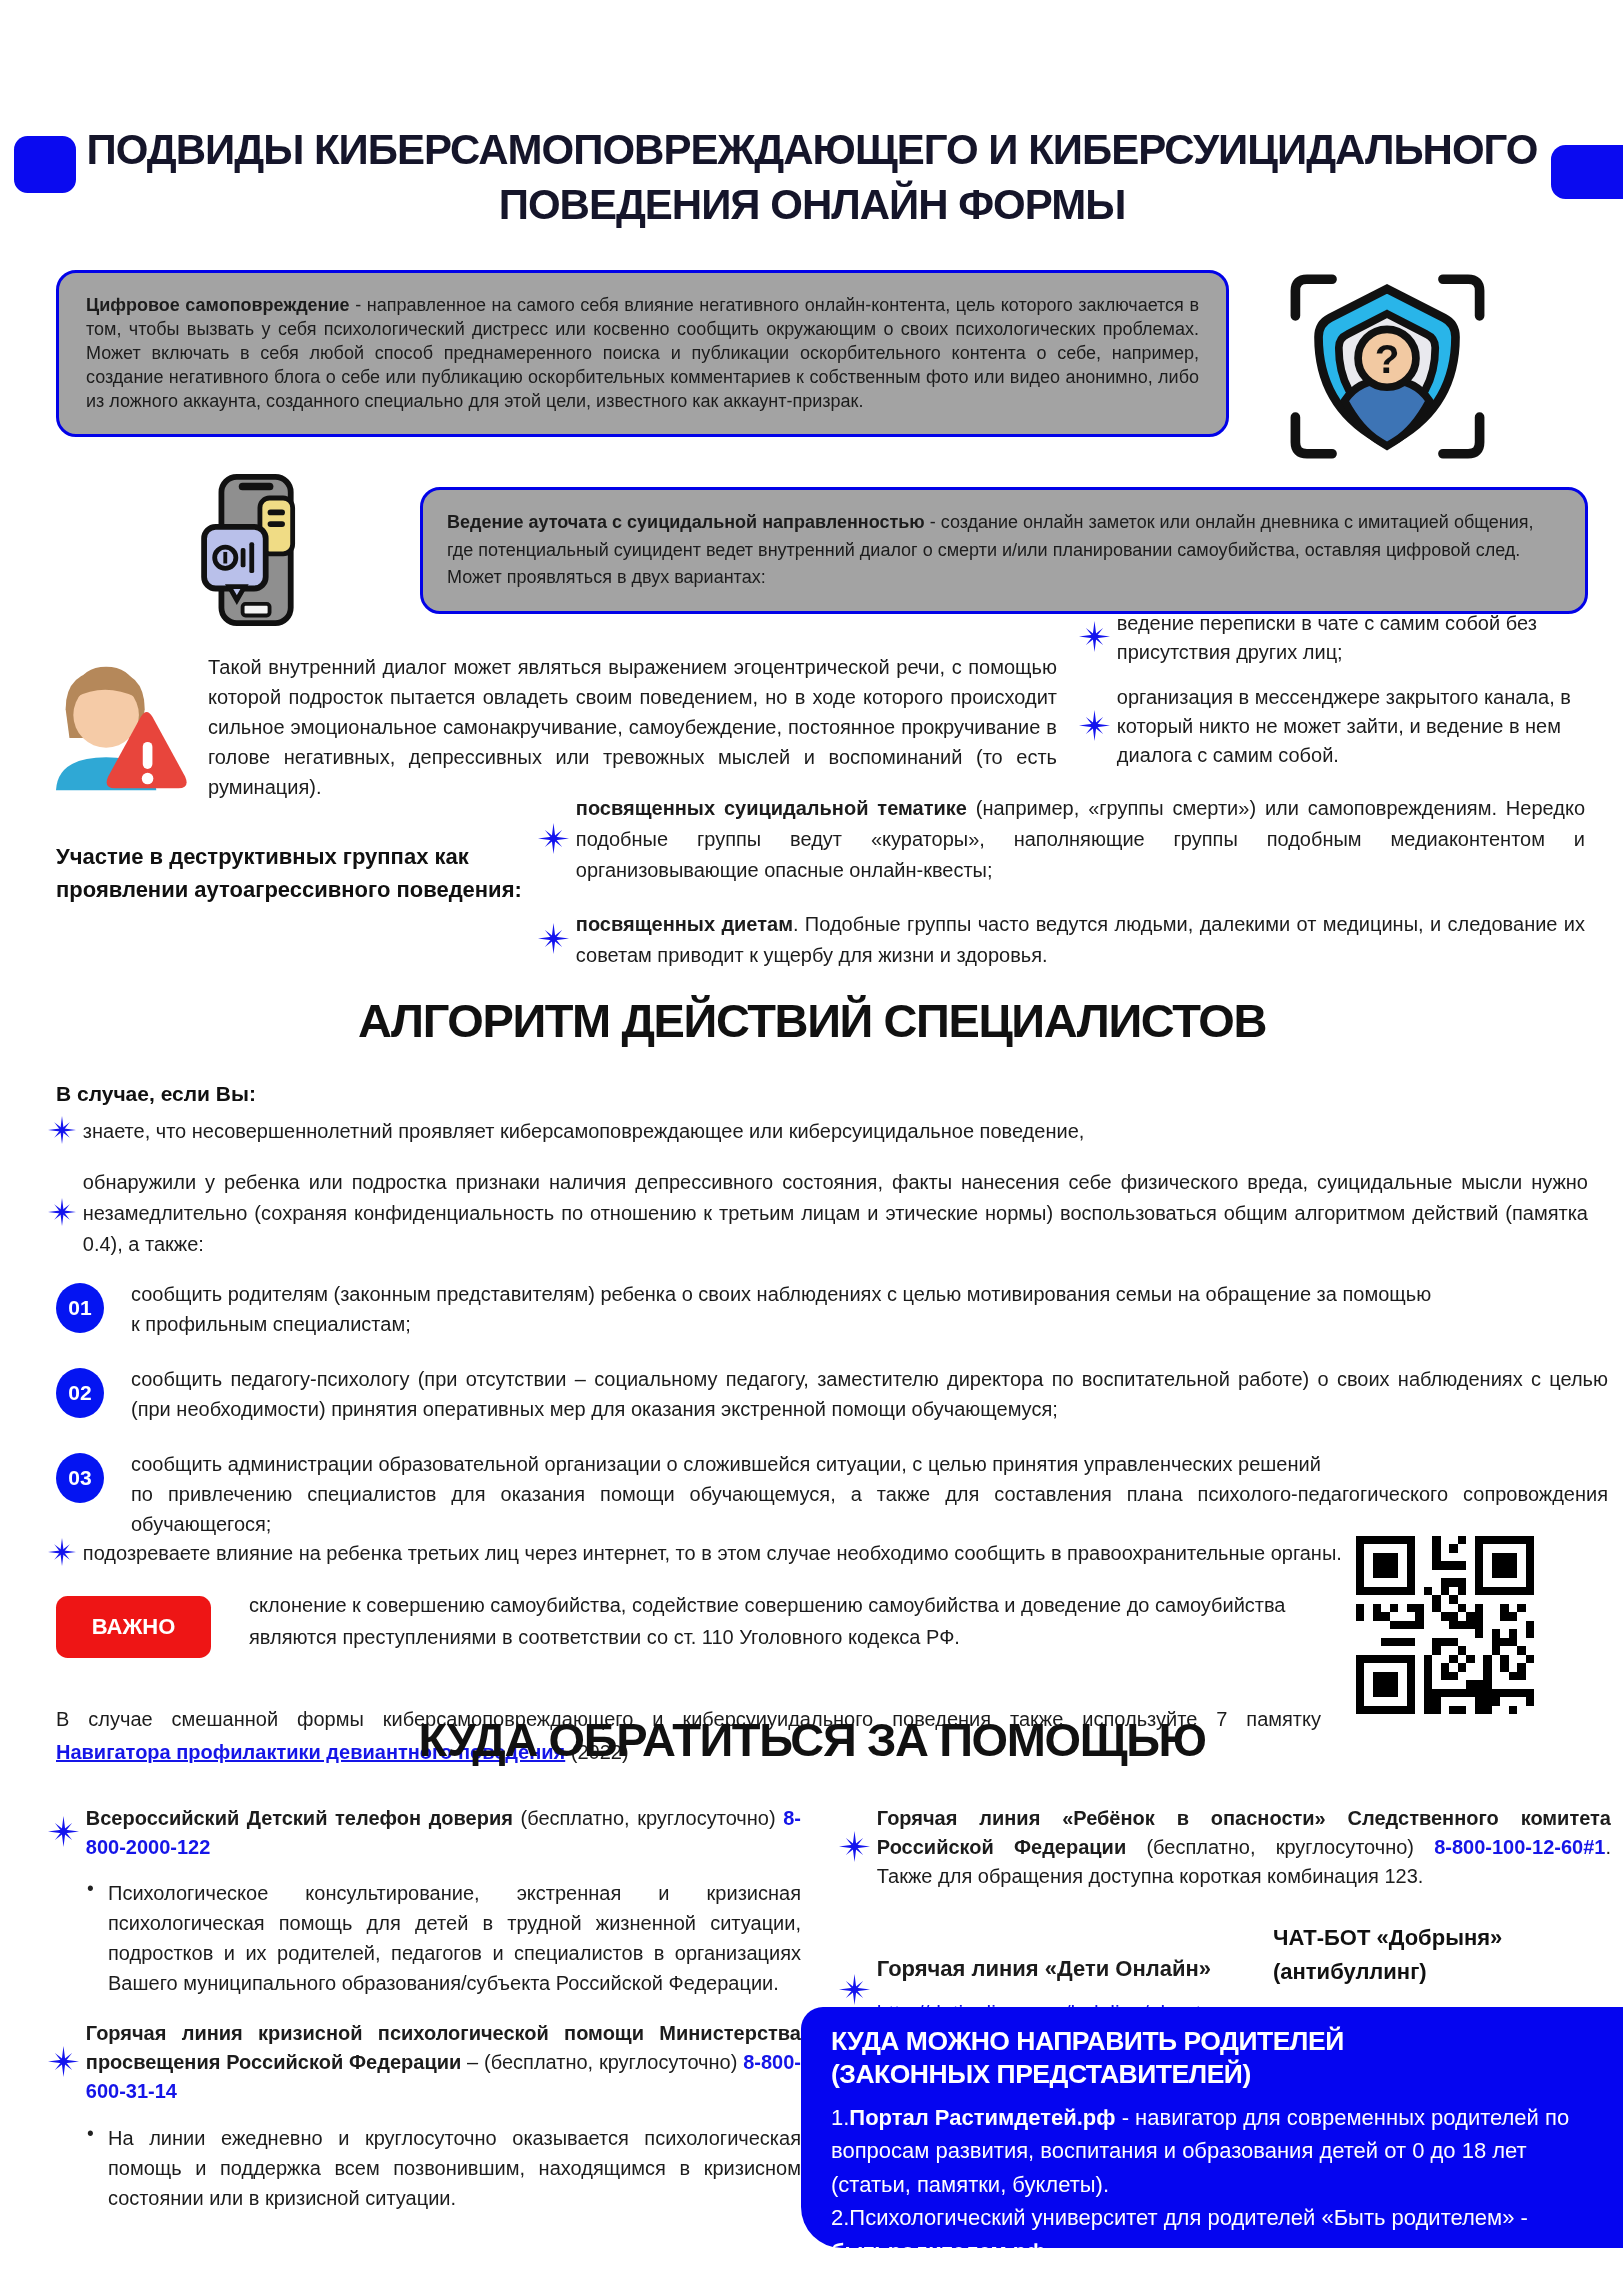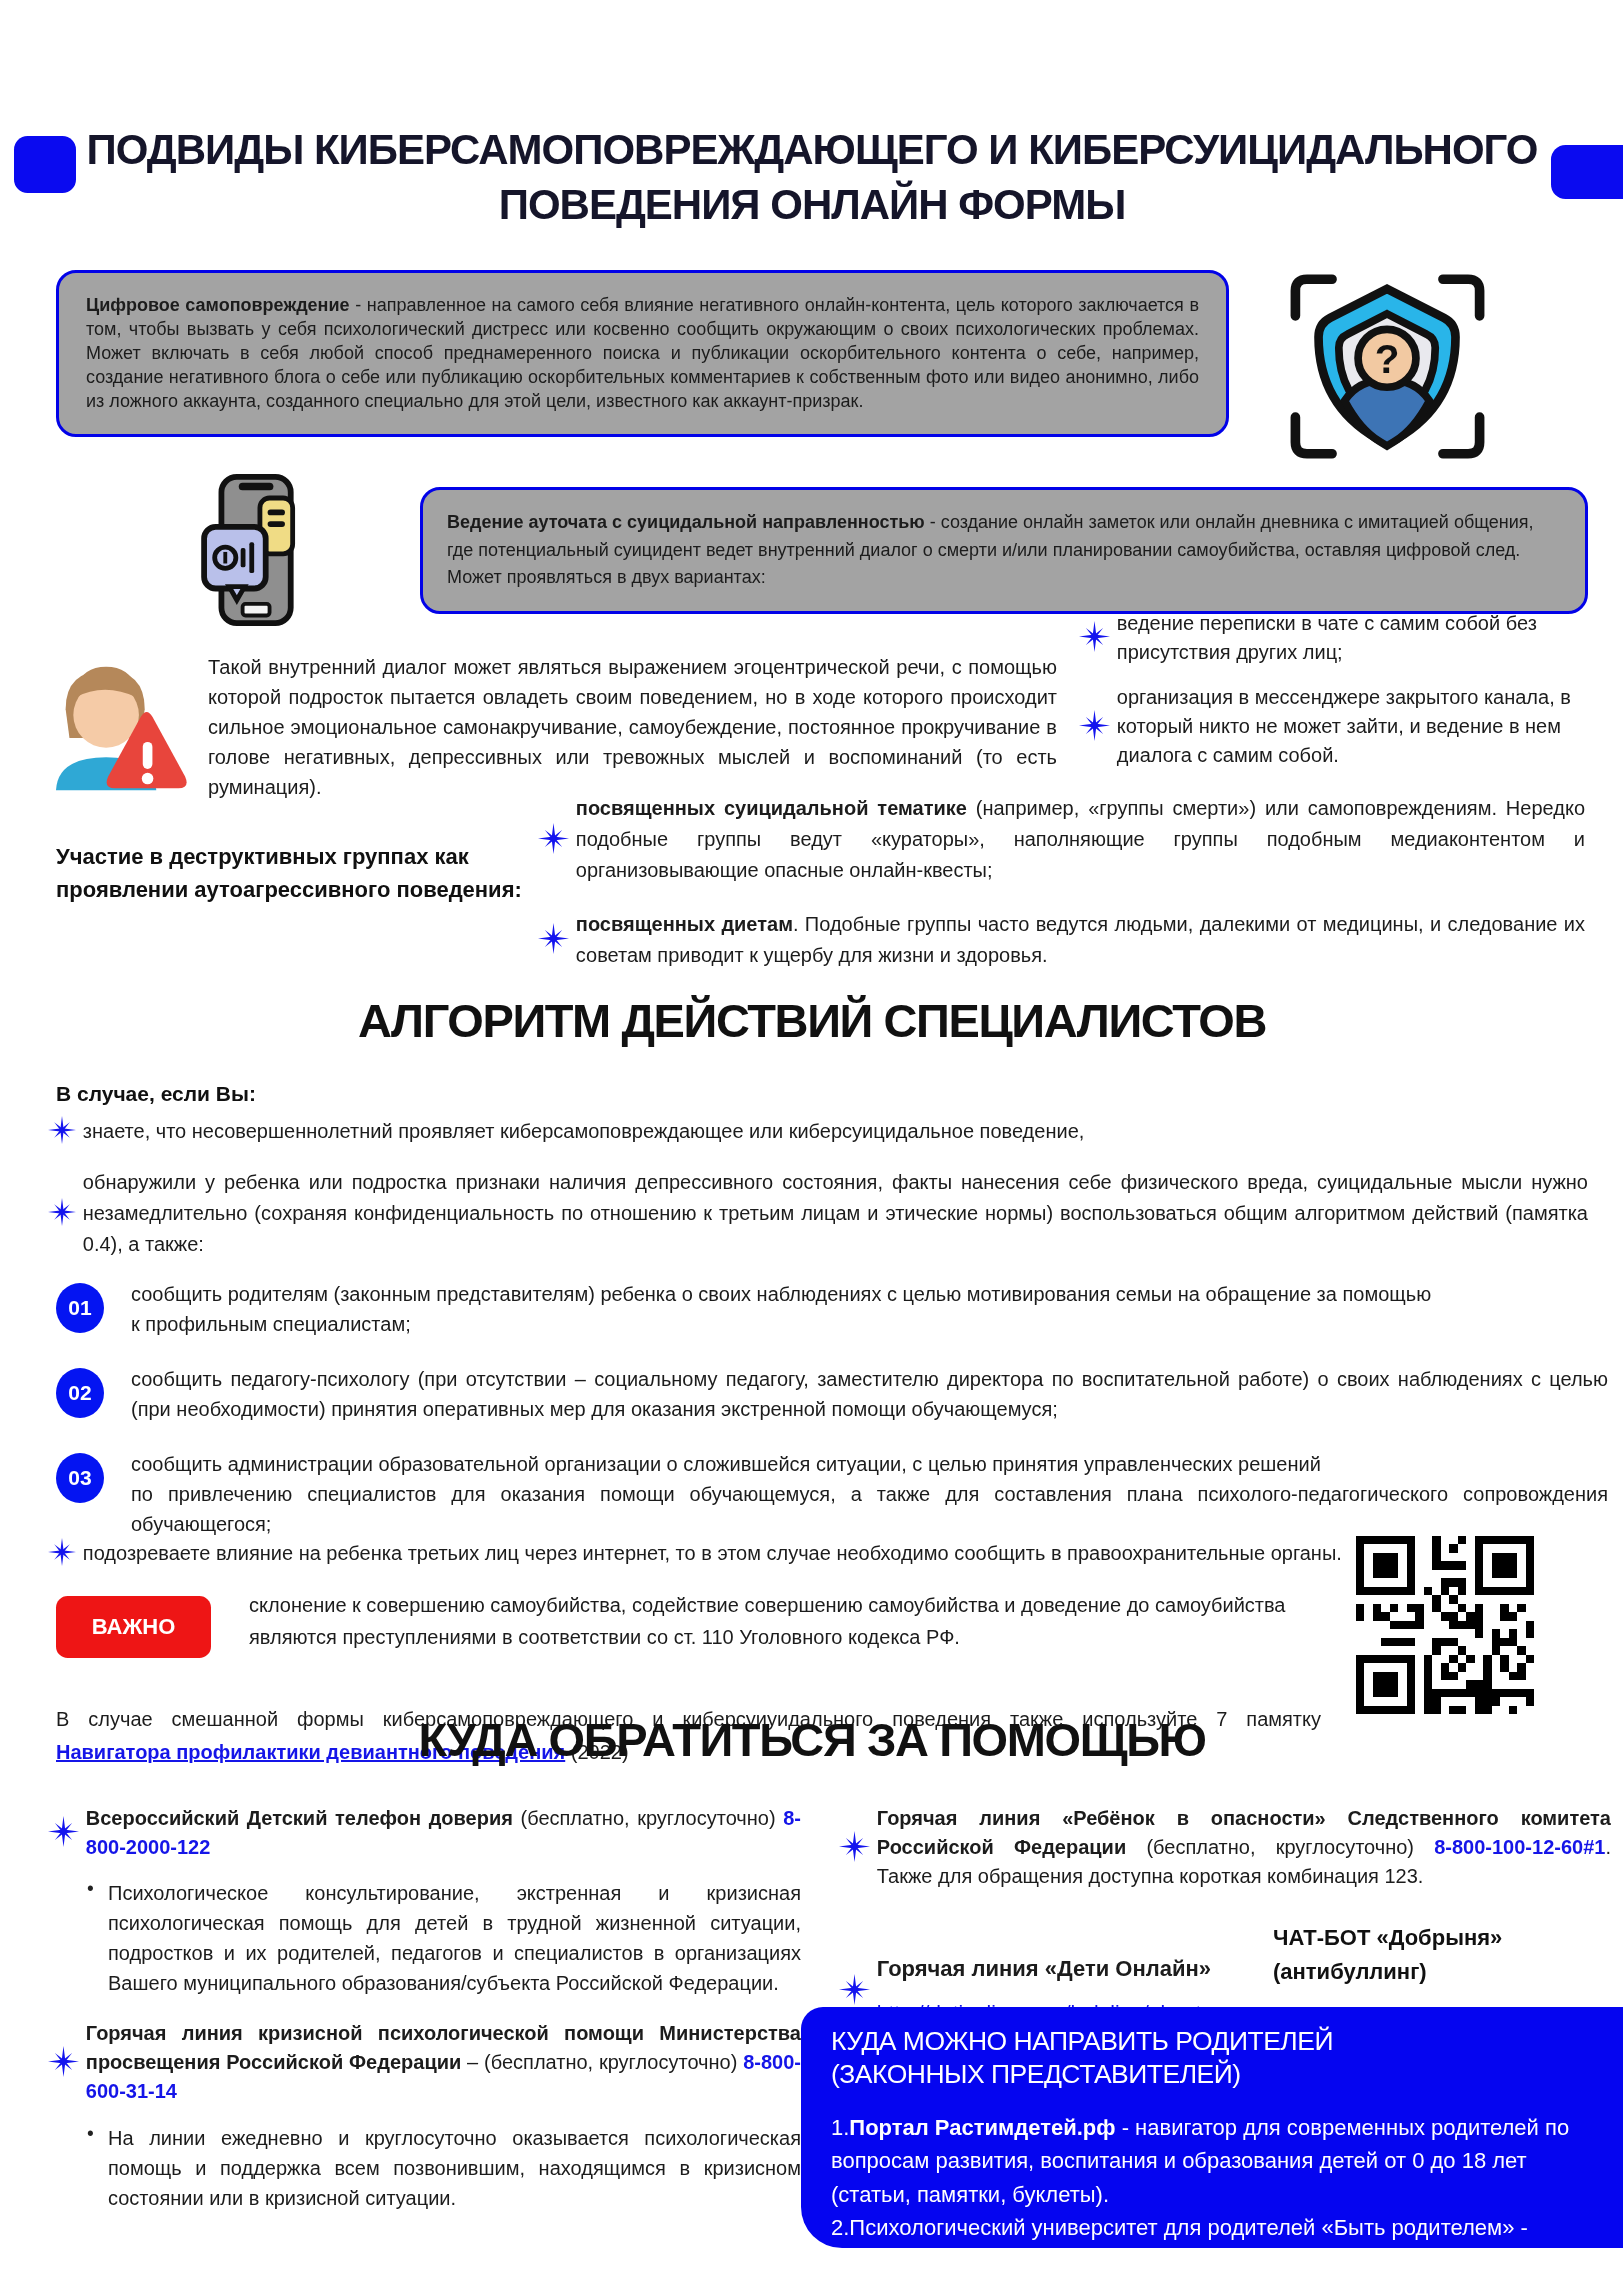--- a/index.html
+++ b/index.html
@@ -62,21 +62,21 @@
   .note .dot{flex:0 0 21px;font-size:19.3px;color:#222;}
   .note .txt{font-size:20px;line-height:1.5;text-align:justify;}
   .subcols{position:relative;height:203px;}
   .detionline{position:absolute;left:0;top:46px;width:415px;}
   .detionline .lnk,.chatbot .lnk{display:block;margin-top:12.5px;font-size:21px;}
   .chatbot{position:absolute;left:434px;top:13.5px;width:319px;font-size:22px;font-weight:bold;line-height:1.55;color:#111;}
   a{color:#1515e8;}
   
   .parents{left:801px;top:2007px;width:822px;height:241px;background:#0505f0;border-radius:22px 0 0 41px;
     box-sizing:border-box;padding:18.3px 26.5px 14.5px 30px;color:#fff;}
-  .parents-title{font-size:26.5px;font-weight:normal;line-height:1.22;margin-bottom:21px;letter-spacing:-0.5px;}
+  .parents-title{font-size:26.5px;font-weight:bold;line-height:1.22;margin-bottom:11px;letter-spacing:-0.5px;}
   .parents-item{font-size:22px;line-height:1.52;}
   svg text{font-family:"Liberation Sans","DejaVu Sans",sans-serif;}
 </style>
 </head>
 <body>
 
 <svg width="0" height="0" style="position:absolute">
   <defs>
     <g id="star8" fill="currentColor">
       <polygon points="12,0 13.5,12 12,24 10.5,12"></polygon>

